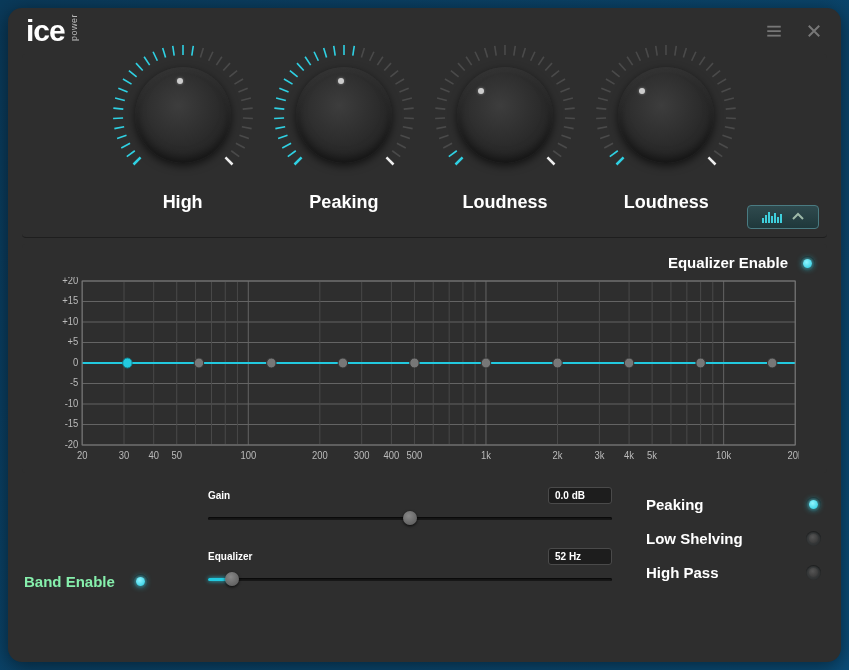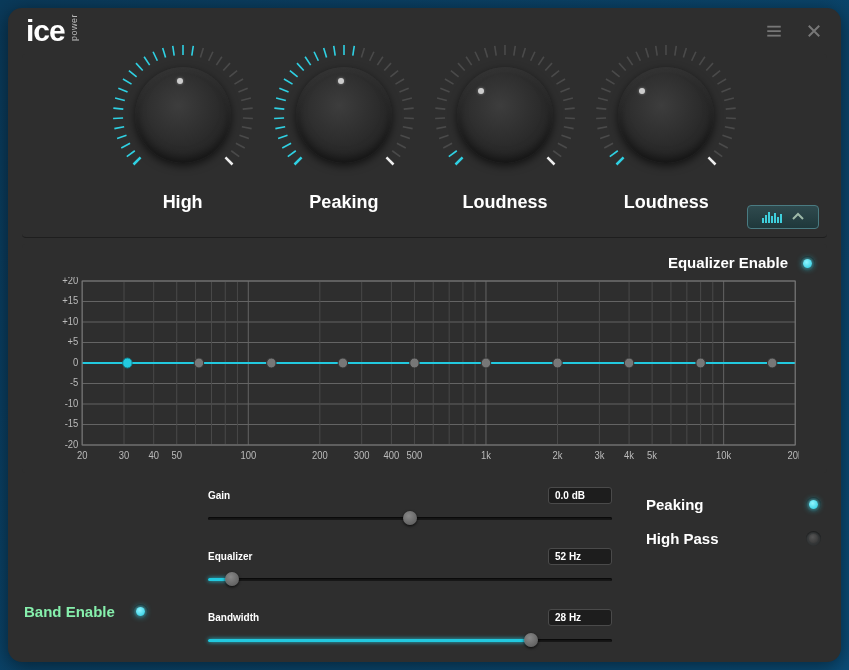--- a/index.html
+++ b/index.html
@@ -372,37 +372,30 @@
       <div class="slider-head">
         <span class="slider-label">Equalizer</span>
         <span class="slider-value">52 Hz</span>
       </div>
       <div class="slider-track">
         <div class="track-bg"></div>
         <div class="track-fill" style="left:0%;width:6%"></div>
         <div class="thumb" style="left:calc(6% - 7px)"></div>
       </div>
     </div>
-        <div class="slider-group">
-      <div class="slider-head">
-        <span class="slider-label">Bandwidth</span>
-        <span class="slider-value">28 Hz</span>
-      </div>
-      <div class="slider-track">
-        <div class="track-bg"></div>
-        <div class="track-fill" style="left:0%;width:80%"></div>
-        <div class="thumb" style="left:calc(80% - 7px)"></div>
-      </div>
-    </div>
       </div>
     <div class="filter-col" id="filter-col">
         <div class="filter-row">
       <span class="filter-label">Peaking</span>
       <span class="radio-led on"></span>
     </div>
         <div class="filter-row">
+      <span class="filter-label">Low Shelving</span>
+      <span class="radio-led off"></span>
+    </div>
+        <div class="filter-row">
       <span class="filter-label">High Pass</span>
       <span class="radio-led off"></span>
     </div>
       </div>
   </div>
 
 </div>
 
 </body></html>

